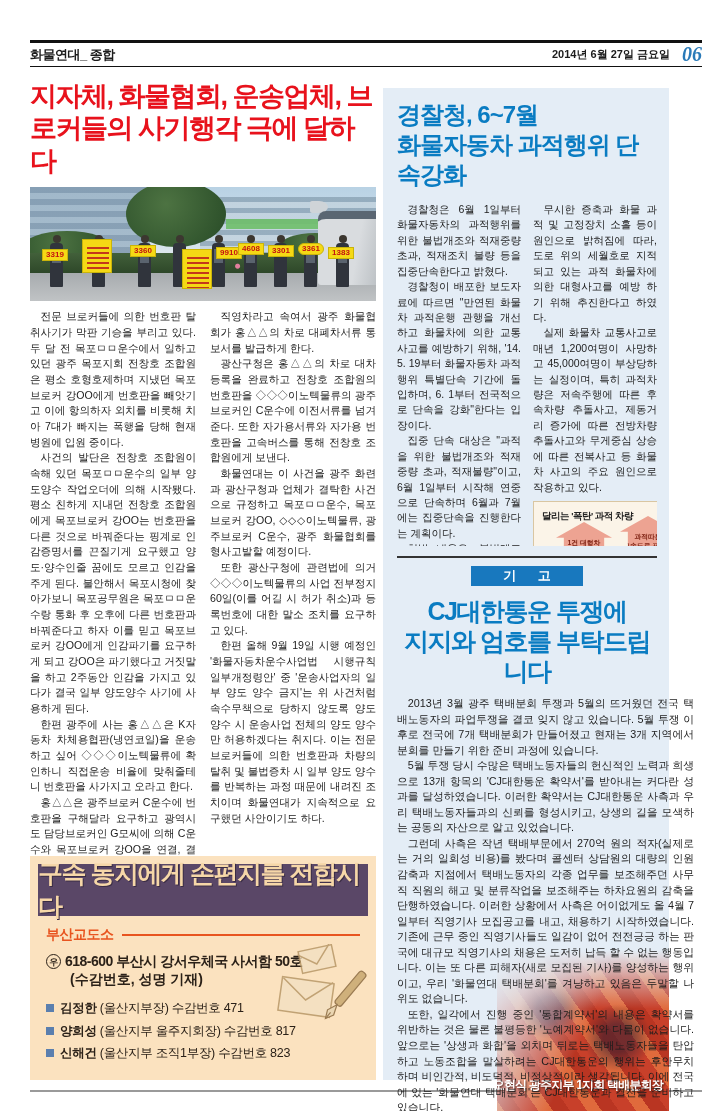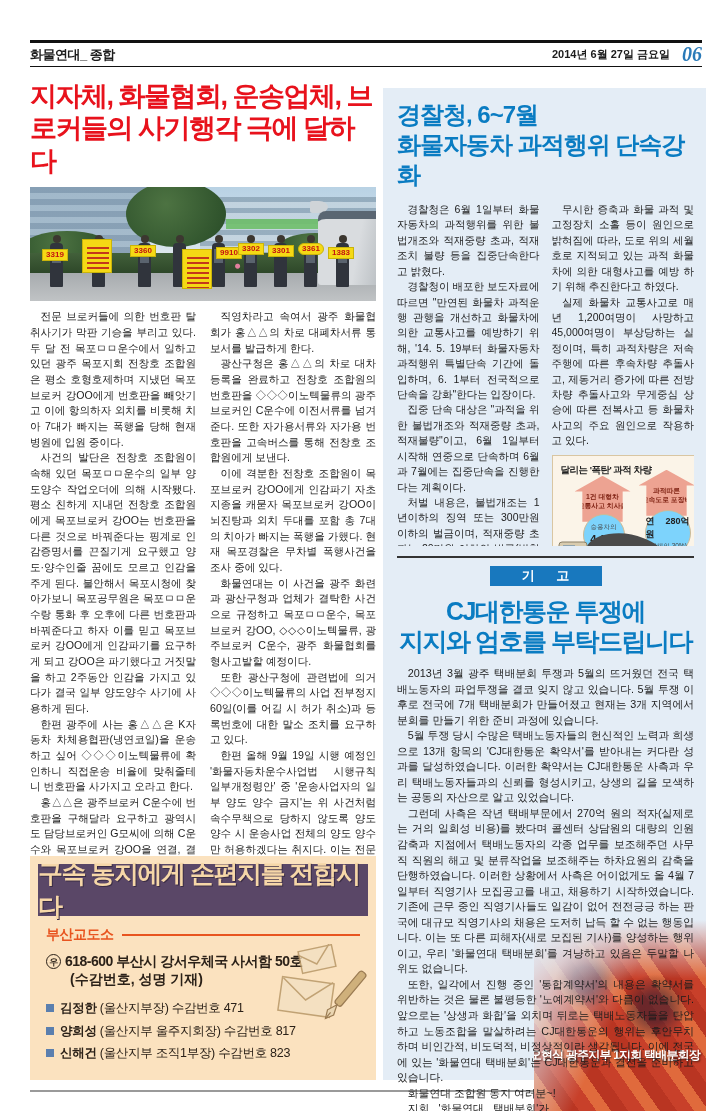--- a/index.html
+++ b/index.html
@@ -67,21 +67,21 @@
   .addr .postal { display:inline-block; width:15px; height:15px; border:1.5px solid #2b2118; border-radius:50%;
     font-size:9px; line-height:14px; text-align:center; vertical-align:1px; margin-right:4px; }
   .addr-note { margin-left:24px; font-size:14px; font-weight:bold; color:#2b2118; }
   .inmates { margin-top:8px; list-style:none; }
   .inmates li { font-size:12.5px; color:#2b2118; line-height:1.8; letter-spacing:-0.3px; }
   .inmates li .sq { display:inline-block; width:8px; height:8px; background:#5b7fae; margin-right:6px; }
   .inmates li b { font-weight:800; }
   .mail-illu { position:absolute; right:0px; top:28px; opacity:.85; }
 
   
-  .rightbox { position:absolute; left:383px; top:88px; width:323px; height:992px; background:#e4edf6; padding:12px 12px 0 14px; }
+  .rightbox { position:absolute; left:383px; top:88px; width:286px; height:992px; background:#e4edf6; padding:12px 12px 0 14px; }
   .rightbox h2 { color:#0a7cc2; font-size:24px; font-weight:800; line-height:1.25; letter-spacing:-1px; }
   .rb-cols { display:flex; gap:12px; margin-top:12px; }
   .rb-col { width:146px; height:344px; overflow:hidden; font-size:10.5px; line-height:1.47; text-align:justify; }
   .rb-col p { text-indent:1em; }
 
   
   .info { margin-top:6px; position:relative; width:145px; height:126px; background:#fbf4e8; border:1px solid #d9c6a2; }
   .info .ttl { position:absolute; left:8px; top:7px; font-size:9.5px; font-weight:800; color:#222; letter-spacing:-0.5px; }
   .info .arrow { position:absolute; width:56px; height:46px; background:#eda392;
     clip-path:polygon(50% 0, 100% 34%, 86% 34%, 86% 100%, 14% 100%, 14% 34%, 0 34%);
@@ -155,38 +155,37 @@
       <div class="person vest p5"></div>
       <div class="person vest p6"></div>
       <div class="person p7"></div>
       <div class="person vest p8"></div>
       <div class="person vest p9"></div>
       <div class="bigsign" style="left:52px; top:52px;"></div>
       <div class="bigsign" style="left:152px; top:62px; height:40px;"></div>
       <div class="placard" style="left:12px; top:62px;">3319</div>
       <div class="placard" style="left:100px; top:58px;">3360</div>
       <div class="placard" style="left:186px; top:60px;">9910</div>
-      <div class="placard" style="left:208px; top:56px;">3302</div>
+      <div class="placard" style="left:208px; top:56px;">4608</div>
       <div class="placard" style="left:238px; top:58px;">3301</div>
       <div class="placard" style="left:268px; top:56px;border-radius:6px;">3361</div>
       <div class="placard" style="left:298px; top:60px;">1383</div>
     </div>
 
     <div class="cols">
       <div class="col">
         <p>전문 브로커들에 의한 번호판 탈취사기가 막판 기승을 부리고 있다. 두 달 전 목포ㅁㅁ운수에서 일하고 있던 광주 목포지회 전창호 조합원은 평소 호형호제하며 지냈던 목포브로커 강ОО에게 번호판을 빼앗기고 이에 항의하자 외치를 비롯해 치아 7대가 빠지는 폭행을 당해 현재 병원에 입원 중이다.</p>
         <p>사건의 발단은 전창호 조합원이 속해 있던 목포ㅁㅁ운수의 일부 양도양수 작업오더에 의해 시작됐다. 평소 친하게 지내던 전창호 조합원에게 목포브로커 강ОО는 번호판을 다른 것으로 바꿔준다는 핑계로 인감증명서를 끈질기게 요구했고 양도·양수인줄 꿈에도 모르고 인감을 주게 된다. 불안해서 목포시청에 찾아가보니 목포공무원은 목포ㅁㅁ운수랑 통화 후 오후에 다른 번호판과 바꿔준다고 하자 이를 믿고 목포브로커 강ОО에게 인감파기를 요구하게 되고 강ОО은 파기했다고 거짓말을 하고 2주동안 인감을 가지고 있다가 결국 일부 양도양수 사기에 사용하게 된다.</p>
         <p>한편 광주에 사는 홍△△은 K자동차 차체용협판(냉연코일)을 운송하고 싶어 ◇◇◇이노텍물류에 확인하니 직접운송 비율에 맞춰줄테니 번호판을 사가지고 오라고 한다.</p>
         <p>홍△△은 광주브로커 C운수에 번호판을 구해달라 요구하고 광역시도 담당브로커인 G모씨에 의해 C운수와 목포브로커 강ОО을 연결, 결국 목포ㅁㅁ운수 전창호 조합원의 번호판을 ◇◇◇이노텍물류에 양도하게 된다.</p>
 
       </div>
       <div class="col">
         <p>직영차라고 속여서 광주 화물협회가 홍△△의 차로 대폐차서류 통보서를 발급하게 한다.</p>
         <p>광산구청은 홍△△의 차로 대차등록을 완료하고 전창호 조합원의 번호판을 ◇◇◇이노텍물류의 광주 브로커인 C운수에 이전서류를 넘겨준다. 또한 자가용서류와 자가용 번호판을 고속버스를 통해 전창호 조합원에게 보낸다.</p>
-        <p>이에 격분한 전창호 조합원이 목포브로커 강ОО에게 인감파기 자초지종을 캐묻자 목포브로커 강ОО이 뇌진탕과 외치 두대를 포함 총 7대의 치아가 빠지는 폭행을 가했다. 현재 목포경찰은 무차별 폭행사건을 조사 중에 있다.</p>
         <p>화물연대는 이 사건을 광주 화련과 광산구청과 업체가 결탁한 사건으로 규정하고 목포ㅁㅁ운수, 목포브로커 강ОО, ◇◇◇이노텍물류, 광주브로커 C운수, 광주 화물협회를 형사고발할 예정이다.</p>
         <p>또한 광산구청에 관련법에 의거 ◇◇◇이노텍물류의 사업 전부정지 60일(이를 어길 시 허가 취소)과 등록번호에 대한 말소 조치를 요구하고 있다.</p>
         <p>한편 올해 9월 19일 시행 예정인 '화물자동차운수사업법 시행규칙 일부개정령안' 중 '운송사업자의 일부 양도 양수 금지'는 위 사건처럼 속수무책으로 당하지 않도록 양도 양수 시 운송사업 전체의 양도 양수만 허용하겠다는 취지다. 이는 전문 브로커들에 의한 번호판과 차량의 탈취 및 불법증차 시 일부 양도 양수를 반복하는 과정 때문에 내려진 조치이며 화물연대가 지속적으로 요구했던 사안이기도 하다.</p>
       </div>
     </div>
   </div>
 
   <div class="letterbox">
     <div class="bar">
       <span class="t">구속 동지에게 손편지를 전합시다</span>

